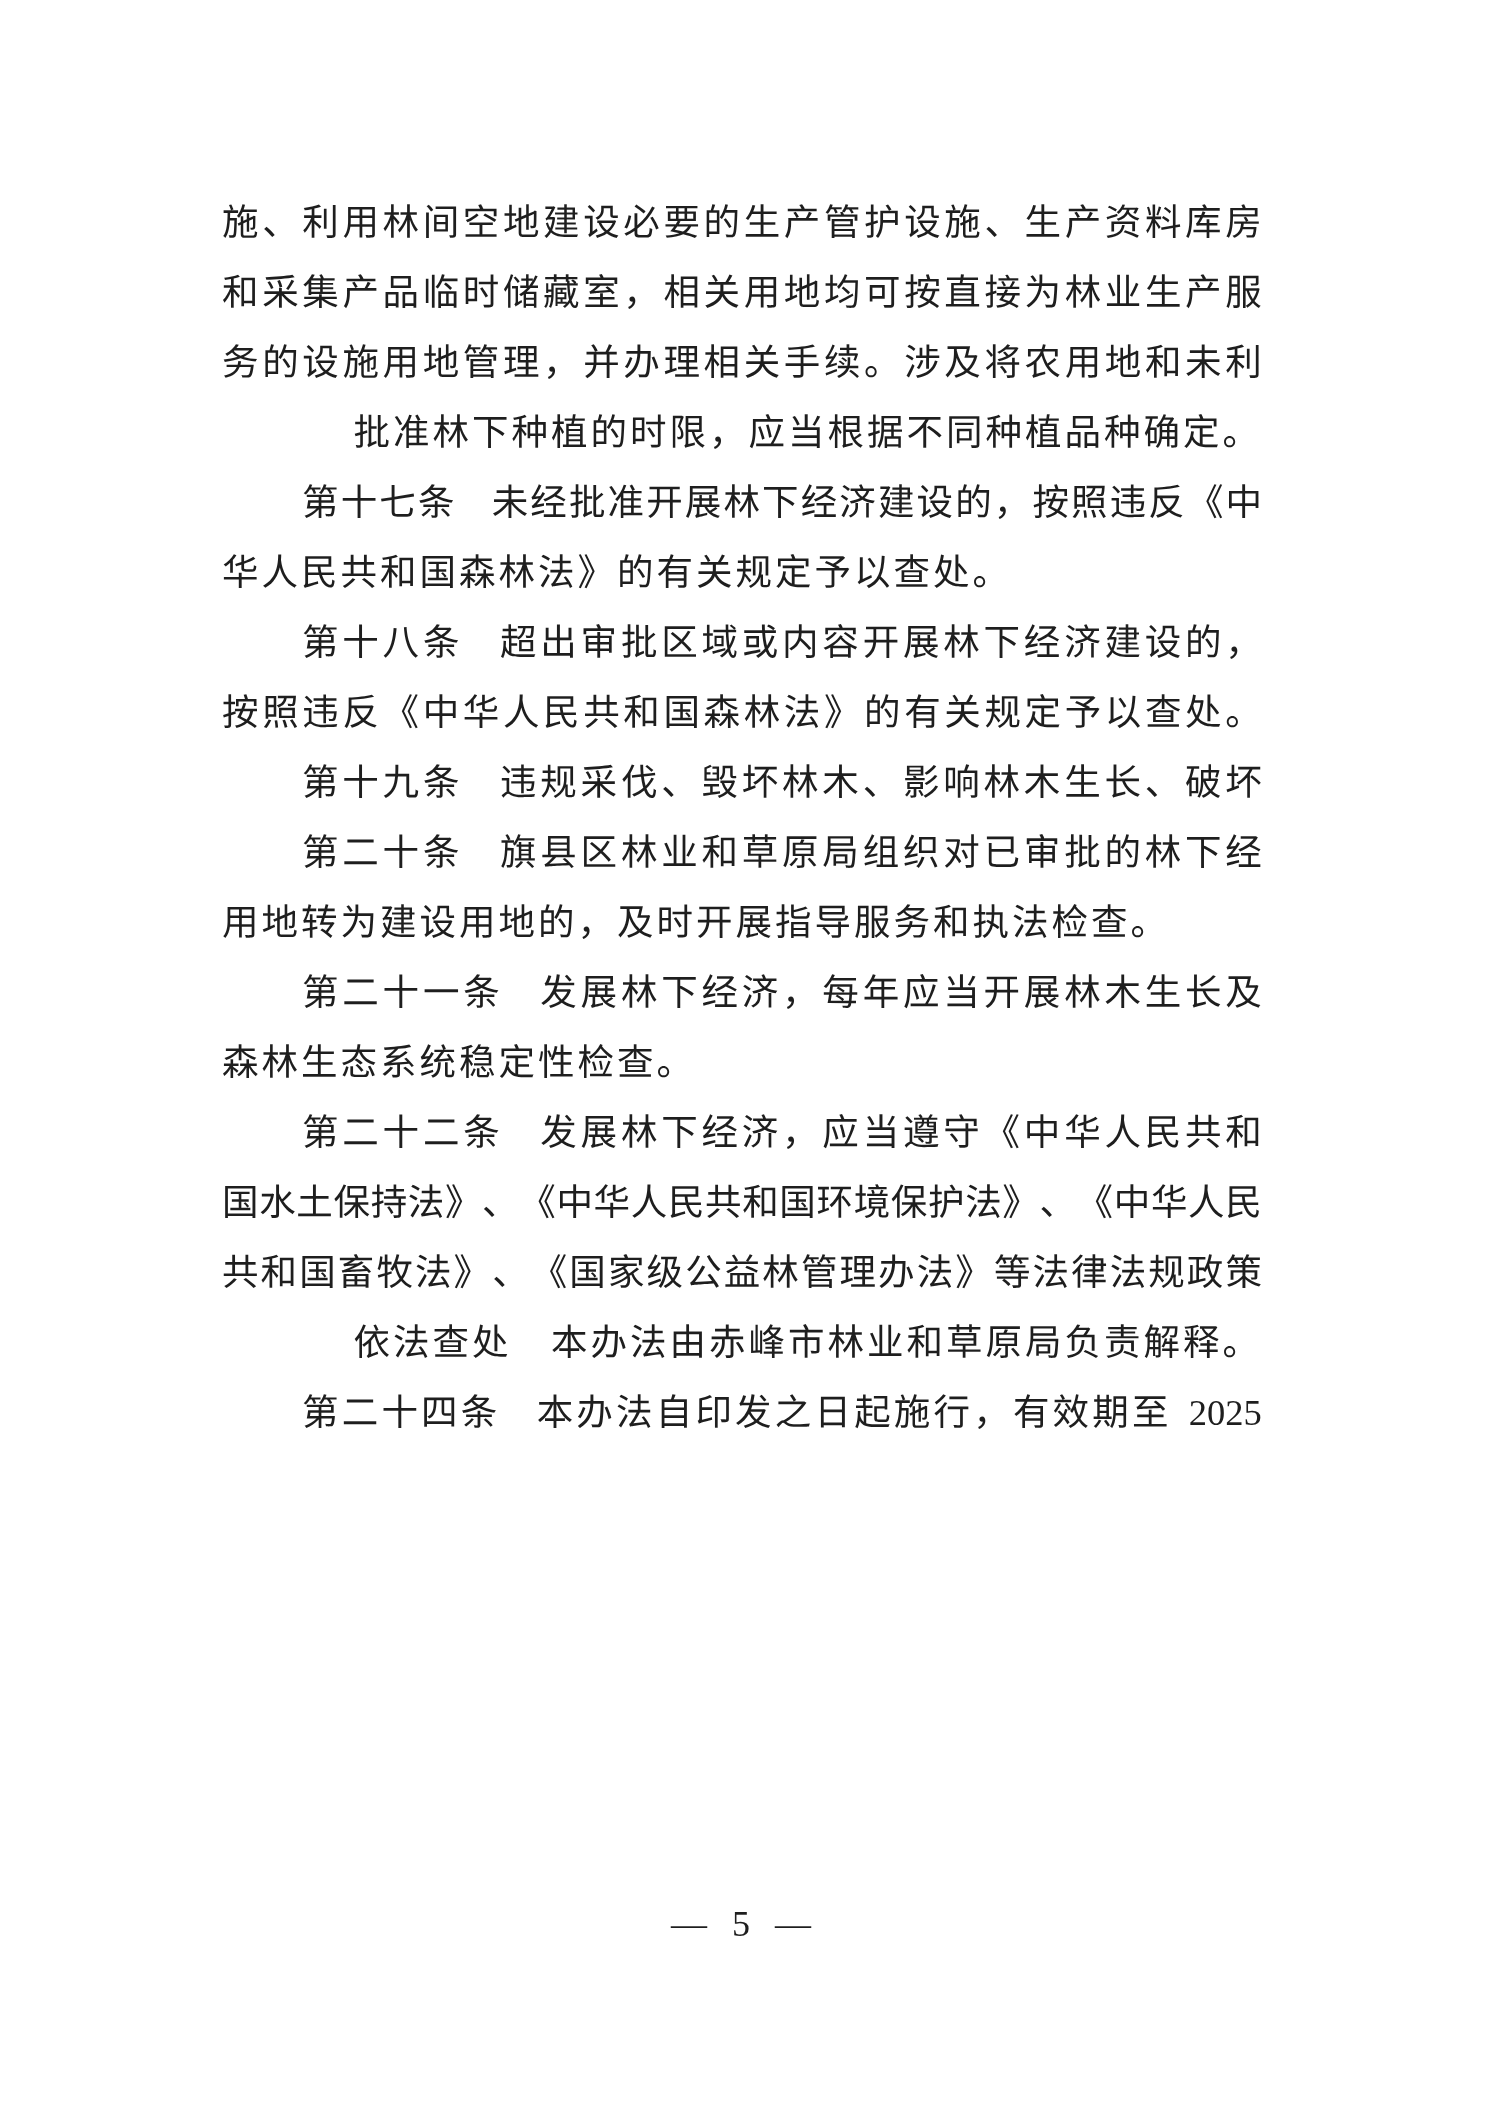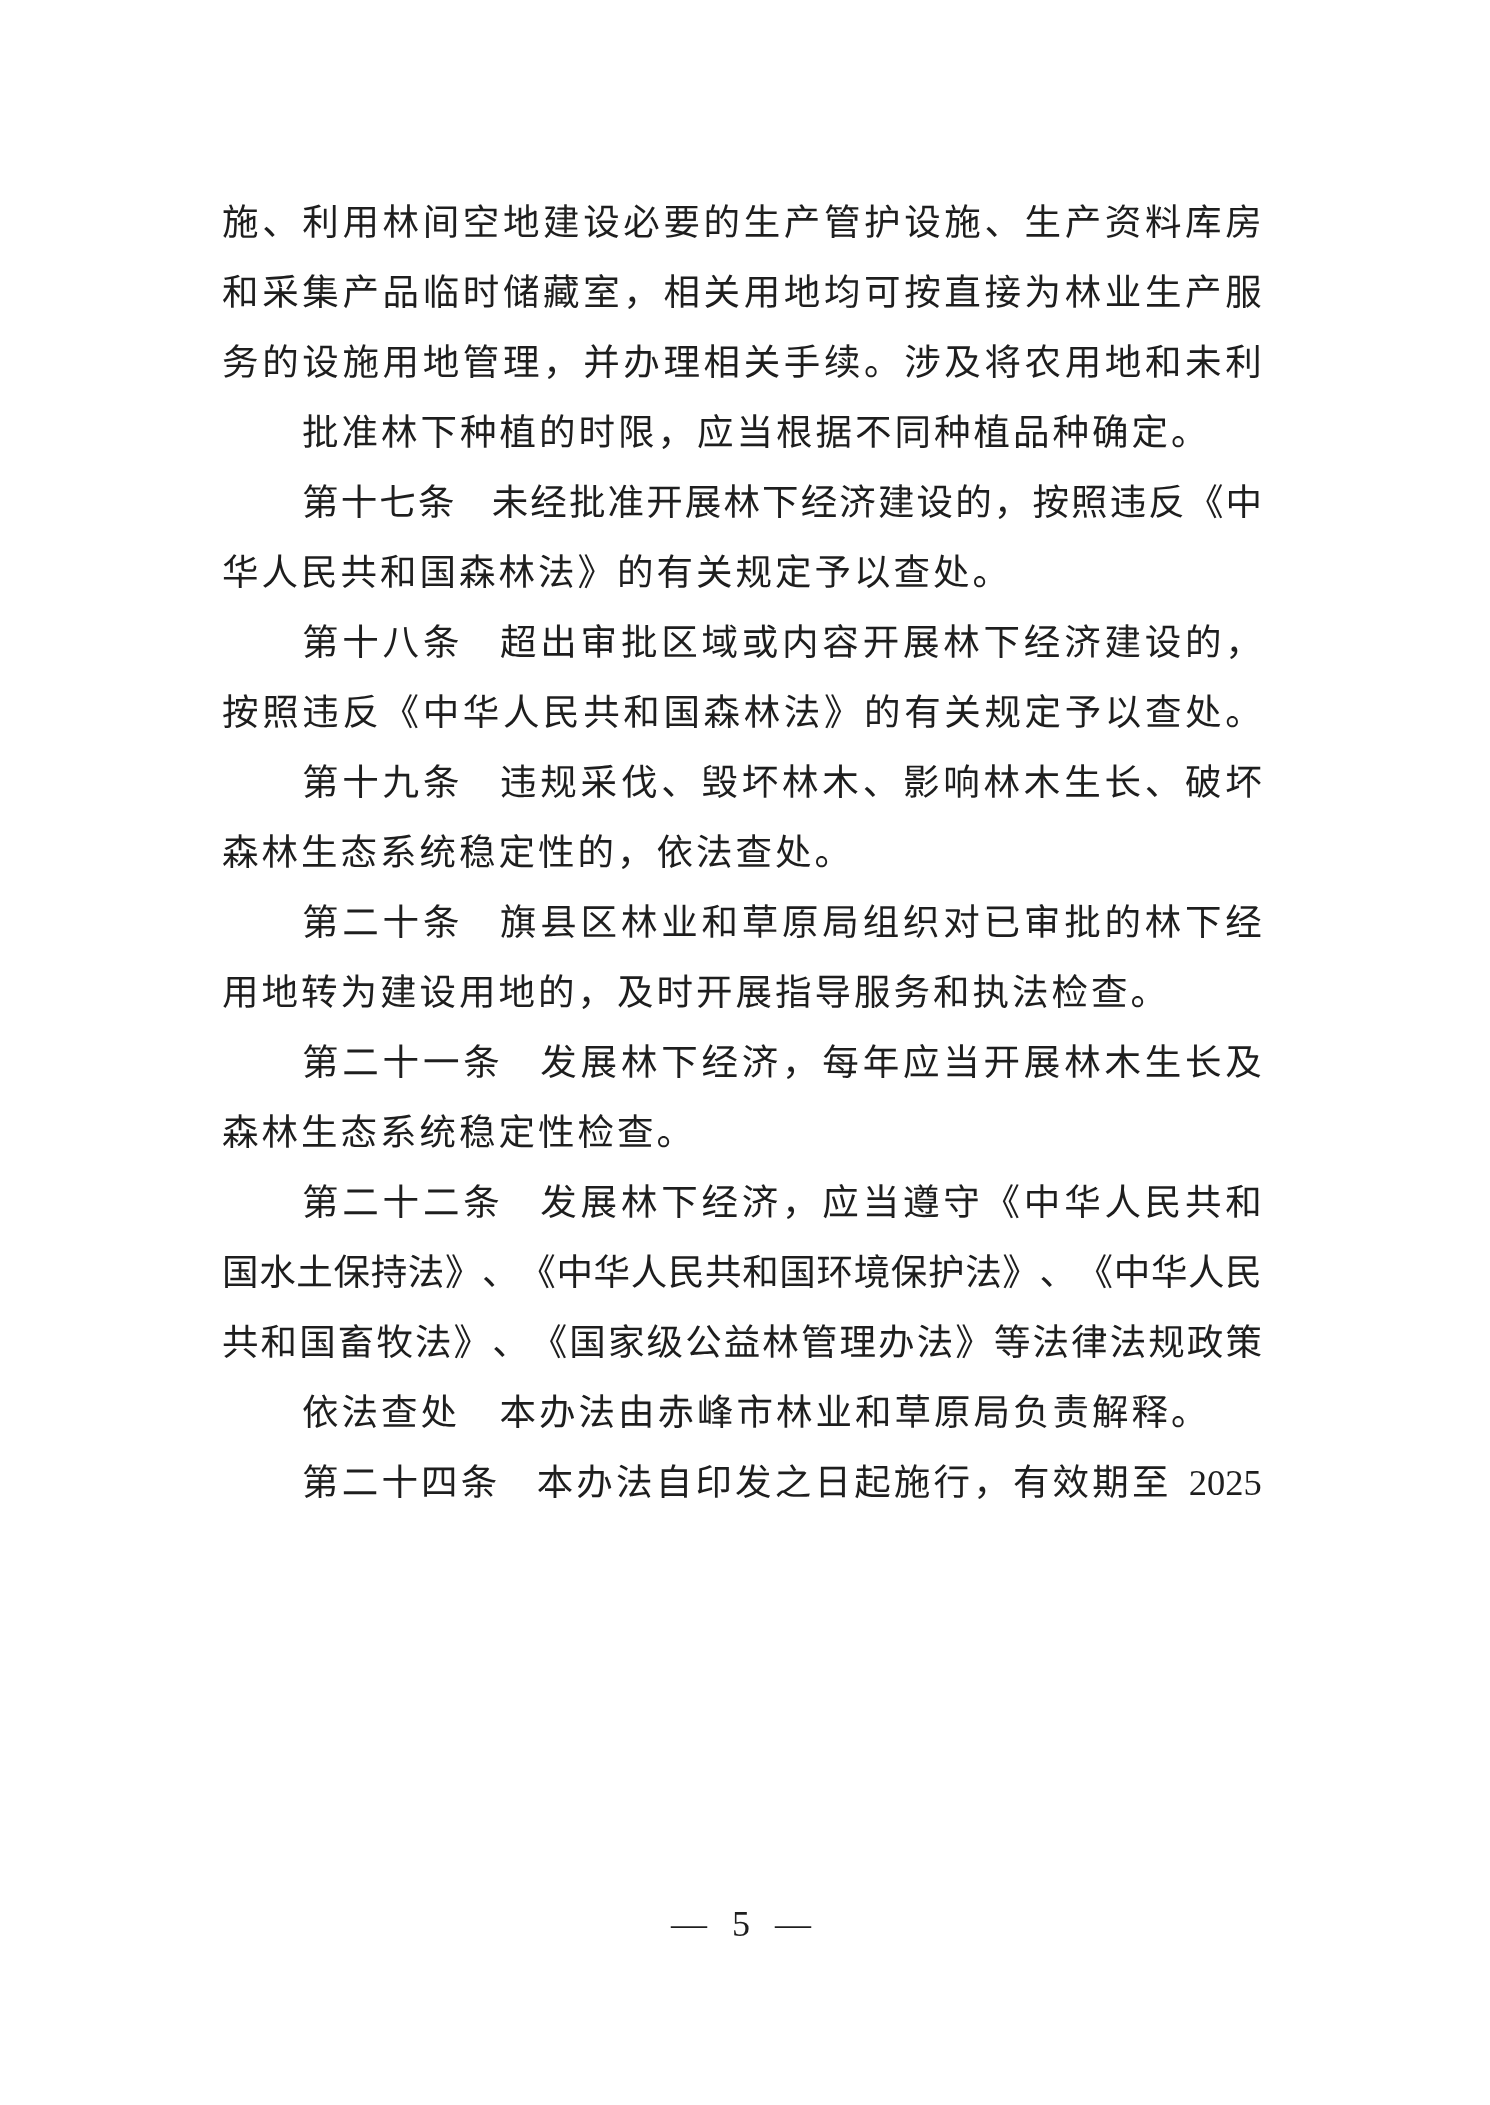--- a/index.html
+++ b/index.html
@@ -28,20 +28,21 @@
     font-size: 36.5px;
     white-space: nowrap;
     color: #1e1e1e;
   }
   
   .line:not(.fit) {
     letter-spacing: 3px;
   }
   .line.indent {
     text-indent: 80px;
+    text-align: right;
   }
   
   .line.fit {
     display: flex;
     justify-content: space-between;
     align-items: baseline;
     box-sizing: border-box;
     width: 1040px;
   }
   .line.fit.indent-pad {
@@ -258,21 +259,20 @@
         <span>影</span>
         <span>响</span>
         <span>林</span>
         <span>木</span>
         <span>生</span>
         <span>长</span>
         <span>、</span>
         <span>破</span>
         <span>坏</span>
       </div>
-      <div class="line">森林生态系统稳定性的，依法查处。</div>
       <div class="line fit indent-pad">
         <span>第</span>
         <span>二</span>
         <span>十</span>
         <span>条</span>
         <span class="sp full"></span>
         <span>旗</span>
         <span>县</span>
         <span>区</span>
         <span>林</span>

